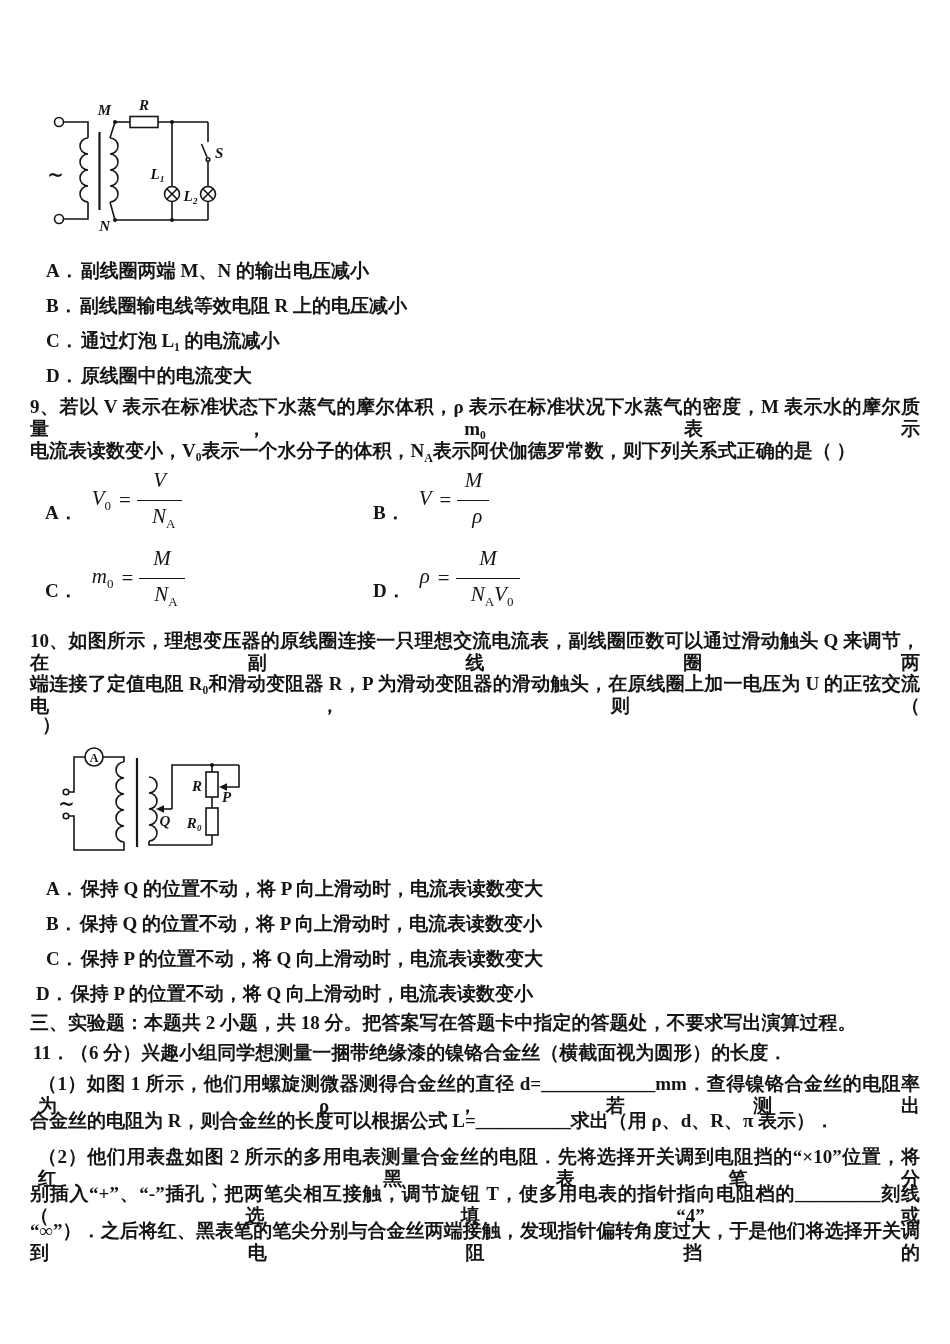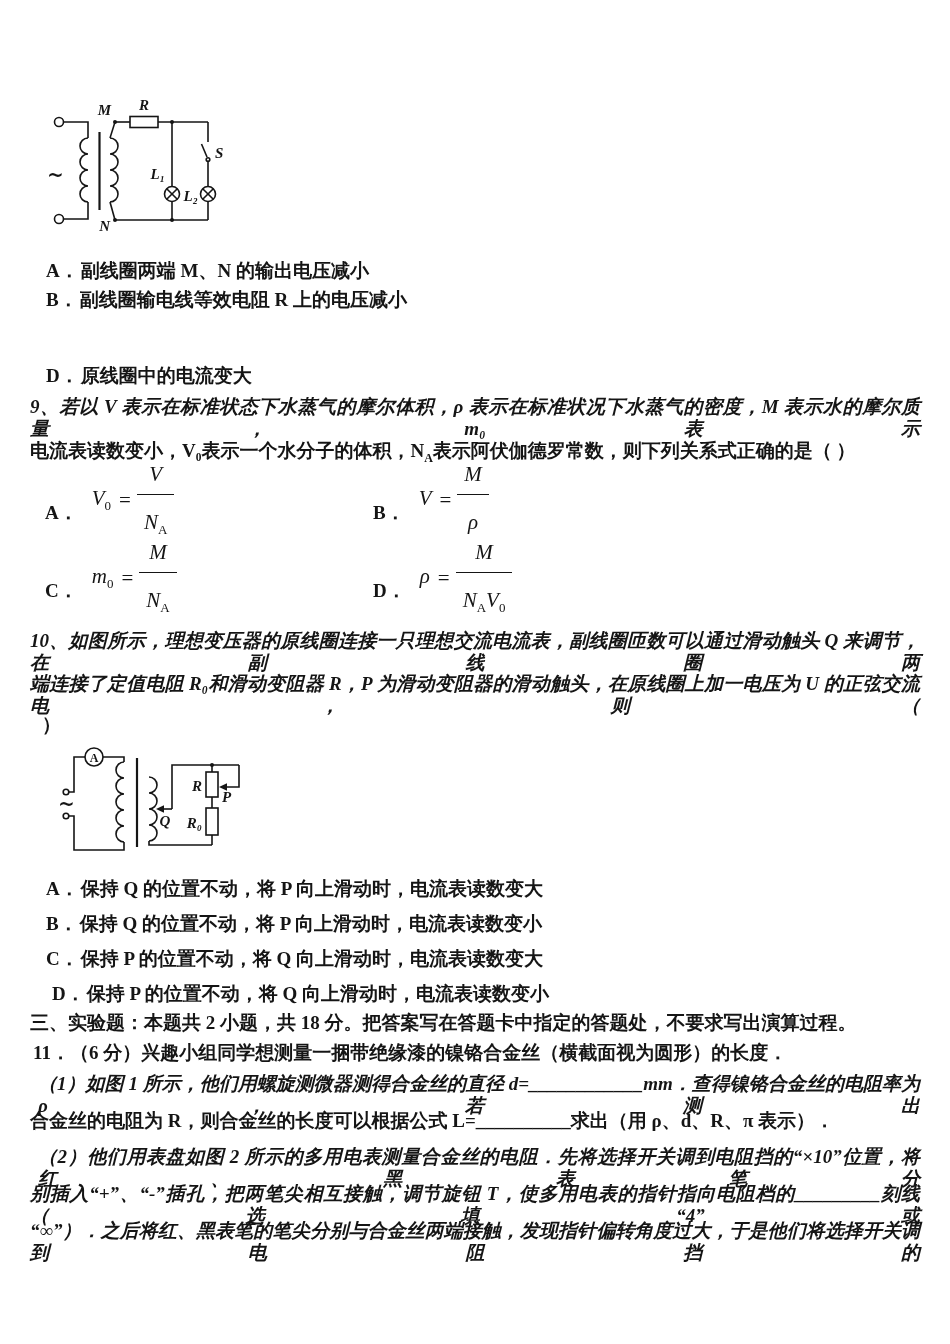--- a/index.html
+++ b/index.html
@@ -1,31 +1,31 @@
 <!DOCTYPE html>
 <html><head>
 <meta charset="utf-8">
 <style>
   html,body{margin:0;padding:0;background:#fff;}
   .page{position:relative;width:950px;height:1344px;background:#ffffff;overflow:hidden;
         font-family:"Liberation Serif","DejaVu Serif",serif;color:#151515;}
   .line{position:absolute;font-size:19px;font-weight:700;white-space:nowrap;line-height:22px;}
-  .j{white-space:normal;text-align:justify;text-align-last:justify;font-style:italic;}
+  .j{white-space:normal;text-align:justify;text-align-last:justify;}
   .txtsub{font-size:12px;font-weight:700;}
   .opt .olabel{margin-right:2px;}
   
   .fblock{position:absolute;display:flex;align-items:center;height:64px;}
   .flabel{font-size:19px;font-weight:700;margin-right:14px;align-self:flex-end;padding-bottom:6px;}
   .fml{display:inline-flex;align-items:center;font-size:21px;font-weight:400;}
   .fml i{font-style:italic;}
   .fml sub{font-size:13px;}
   .eq{margin:0 4px 0 8px;}
   .frac{display:inline-flex;flex-direction:column;align-items:stretch;text-align:center;margin-left:2px;}
   .num{border-bottom:1.6px solid #151515;padding:0 7px 3px;}
-  .den{padding:15px 7px 0;}
+  .den{padding:3px 7px 0;margin-left:8px;}
   
   .clab{font-family:"Liberation Serif","DejaVu Serif",serif;font-style:italic;font-weight:700;
         font-size:15px;fill:#151515;}
   .ctilde{font-family:"DejaVu Serif",serif;font-weight:700;font-size:20px;fill:#151515;font-style:normal;}
   .cmeter{font-family:"Liberation Serif","DejaVu Serif",serif;font-weight:700;font-size:12px;
         fill:#151515;font-style:normal;}
   svg{position:absolute;}
 </style>
 </head>
 <body>
@@ -68,21 +68,22 @@
     <text x="9" y="92" class="ctilde">~</text>
     <text x="73" y="25" text-anchor="end" class="clab">M</text>
     <text x="106" y="20" text-anchor="middle" class="clab">R</text>
     <text x="72" y="141" text-anchor="end" class="clab">N</text>
     <text x="127" y="89" text-anchor="end" class="clab">L₁</text>
     <text x="160" y="111" text-anchor="end" class="clab">L₂</text>
     <text x="177" y="68" class="clab">S</text>
   </svg>
 
   <div class="line opt" style="left:46px;top:260px"><span class="olabel">A．</span><span>副线圈两端 M、N 的输出电压减小</span></div>
-  <div class="line opt" style="left:46px;top:289px"><span class="olabel">B．</span><span>副线圈输电线等效电阻 R 上的电压减小</span></div>
+  <div class="line opt" style="left:46px;top:295px"><span class="olabel">B．</span><span>副线圈输电线等效电阻 R 上的电压减小</span></div>
+  <div class="line opt" style="left:46px;top:330px"><span class="olabel">C．</span><span>通过灯泡 L₁ 的电流减小</span></div>
   <div class="line opt" style="left:46px;top:365px"><span class="olabel">D．</span><span>原线圈中的电流变大</span></div>
 
   <div class="line j" style="left:30px;top:396px;width:890px"><span>9、若以 V 表示在标准状态下水蒸气的摩尔体积，ρ 表示在标准状况下水蒸气的密度，M 表示水的摩尔质量，m₀表示</span></div>
   <div class="line" style="left:30px;top:440px"><span>电流表读数变小，V₀表示一个水分子的体积，N</span><sub class="txtsub">A</sub><span>表示阿伏伽德罗常数，则下列关系式正确的是（ ）</span></div>
 
   <div class="fblock" style="left:45px;top:468px">
     <span class="flabel">A．</span>
     <span class="fml">
         <span class="lhs"><i>V</i><sub>0</sub></span>
         <span class="eq">=</span>
@@ -160,21 +161,21 @@
     <text x="42" y="21.5" text-anchor="middle" class="cmeter">A</text>
     <text x="113" y="86" text-anchor="middle" class="clab">Q</text>
     <text x="150" y="51" text-anchor="end" class="clab">R</text>
     <text x="170" y="62" class="clab">P</text>
     <text x="150" y="88" text-anchor="end" class="clab">R₀</text>
   </svg>
 
   <div class="line opt" style="left:46px;top:878px"><span class="olabel">A．</span><span>保持 Q 的位置不动，将 P 向上滑动时，电流表读数变大</span></div>
   <div class="line opt" style="left:46px;top:948px"><span class="olabel">C．</span><span>保持 P 的位置不动，将 Q 向上滑动时，电流表读数变大</span></div>
   <div class="line opt" style="left:46px;top:913px"><span class="olabel">B．</span><span>保持 Q 的位置不动，将 P 向上滑动时，电流表读数变小</span></div>
-  <div class="line opt" style="left:52px;top:983px"><span class="olabel">D．</span><span>保持 P 的位置不动，将 Q 向上滑动时，电流表读数变小</span></div>
+  <div class="line opt" style="left:36px;top:983px"><span class="olabel">D．</span><span>保持 P 的位置不动，将 Q 向上滑动时，电流表读数变小</span></div>
 
   <div class="line" style="left:30px;top:1012px"><span>三、实验题：本题共 2 小题，共 18 分。把答案写在答题卡中指定的答题处，不要求写出演算过程。</span></div>
 
   <div class="line" style="left:33px;top:1042px"><span>11．（6 分）兴趣小组同学想测量一捆带绝缘漆的镍铬合金丝（横截面视为圆形）的长度．</span></div>
   <div class="line j" style="left:38px;top:1073px;width:882px"><span>（1）如图 1 所示，他们用螺旋测微器测得合金丝的直径 d=____________mm．查得镍铬合金丝的电阻率为 ρ，若测出</span></div>
   <div class="line" style="left:30px;top:1110px"><span>合金丝的电阻为 R，则合金丝的长度可以根据公式 L=__________求出（用 ρ、d、R、π 表示）．</span></div>
   <div class="line j" style="left:38px;top:1146px;width:882px"><span>（2）他们用表盘如图 2 所示的多用电表测量合金丝的电阻．先将选择开关调到电阻挡的“×10”位置，将红、黑表笔分</span></div>
   <div class="line j" style="left:30px;top:1183px;width:890px"><span>别插入“+”、“-”插孔，把两笔尖相互接触，调节旋钮 T，使多用电表的指针指向电阻档的_________刻线（选填“4”或</span></div>
   <div class="line j" style="left:30px;top:1220px;width:890px"><span>“∞”）．之后将红、黑表笔的笔尖分别与合金丝两端接触，发现指针偏转角度过大，于是他们将选择开关调到电阻挡的</span></div>
 

